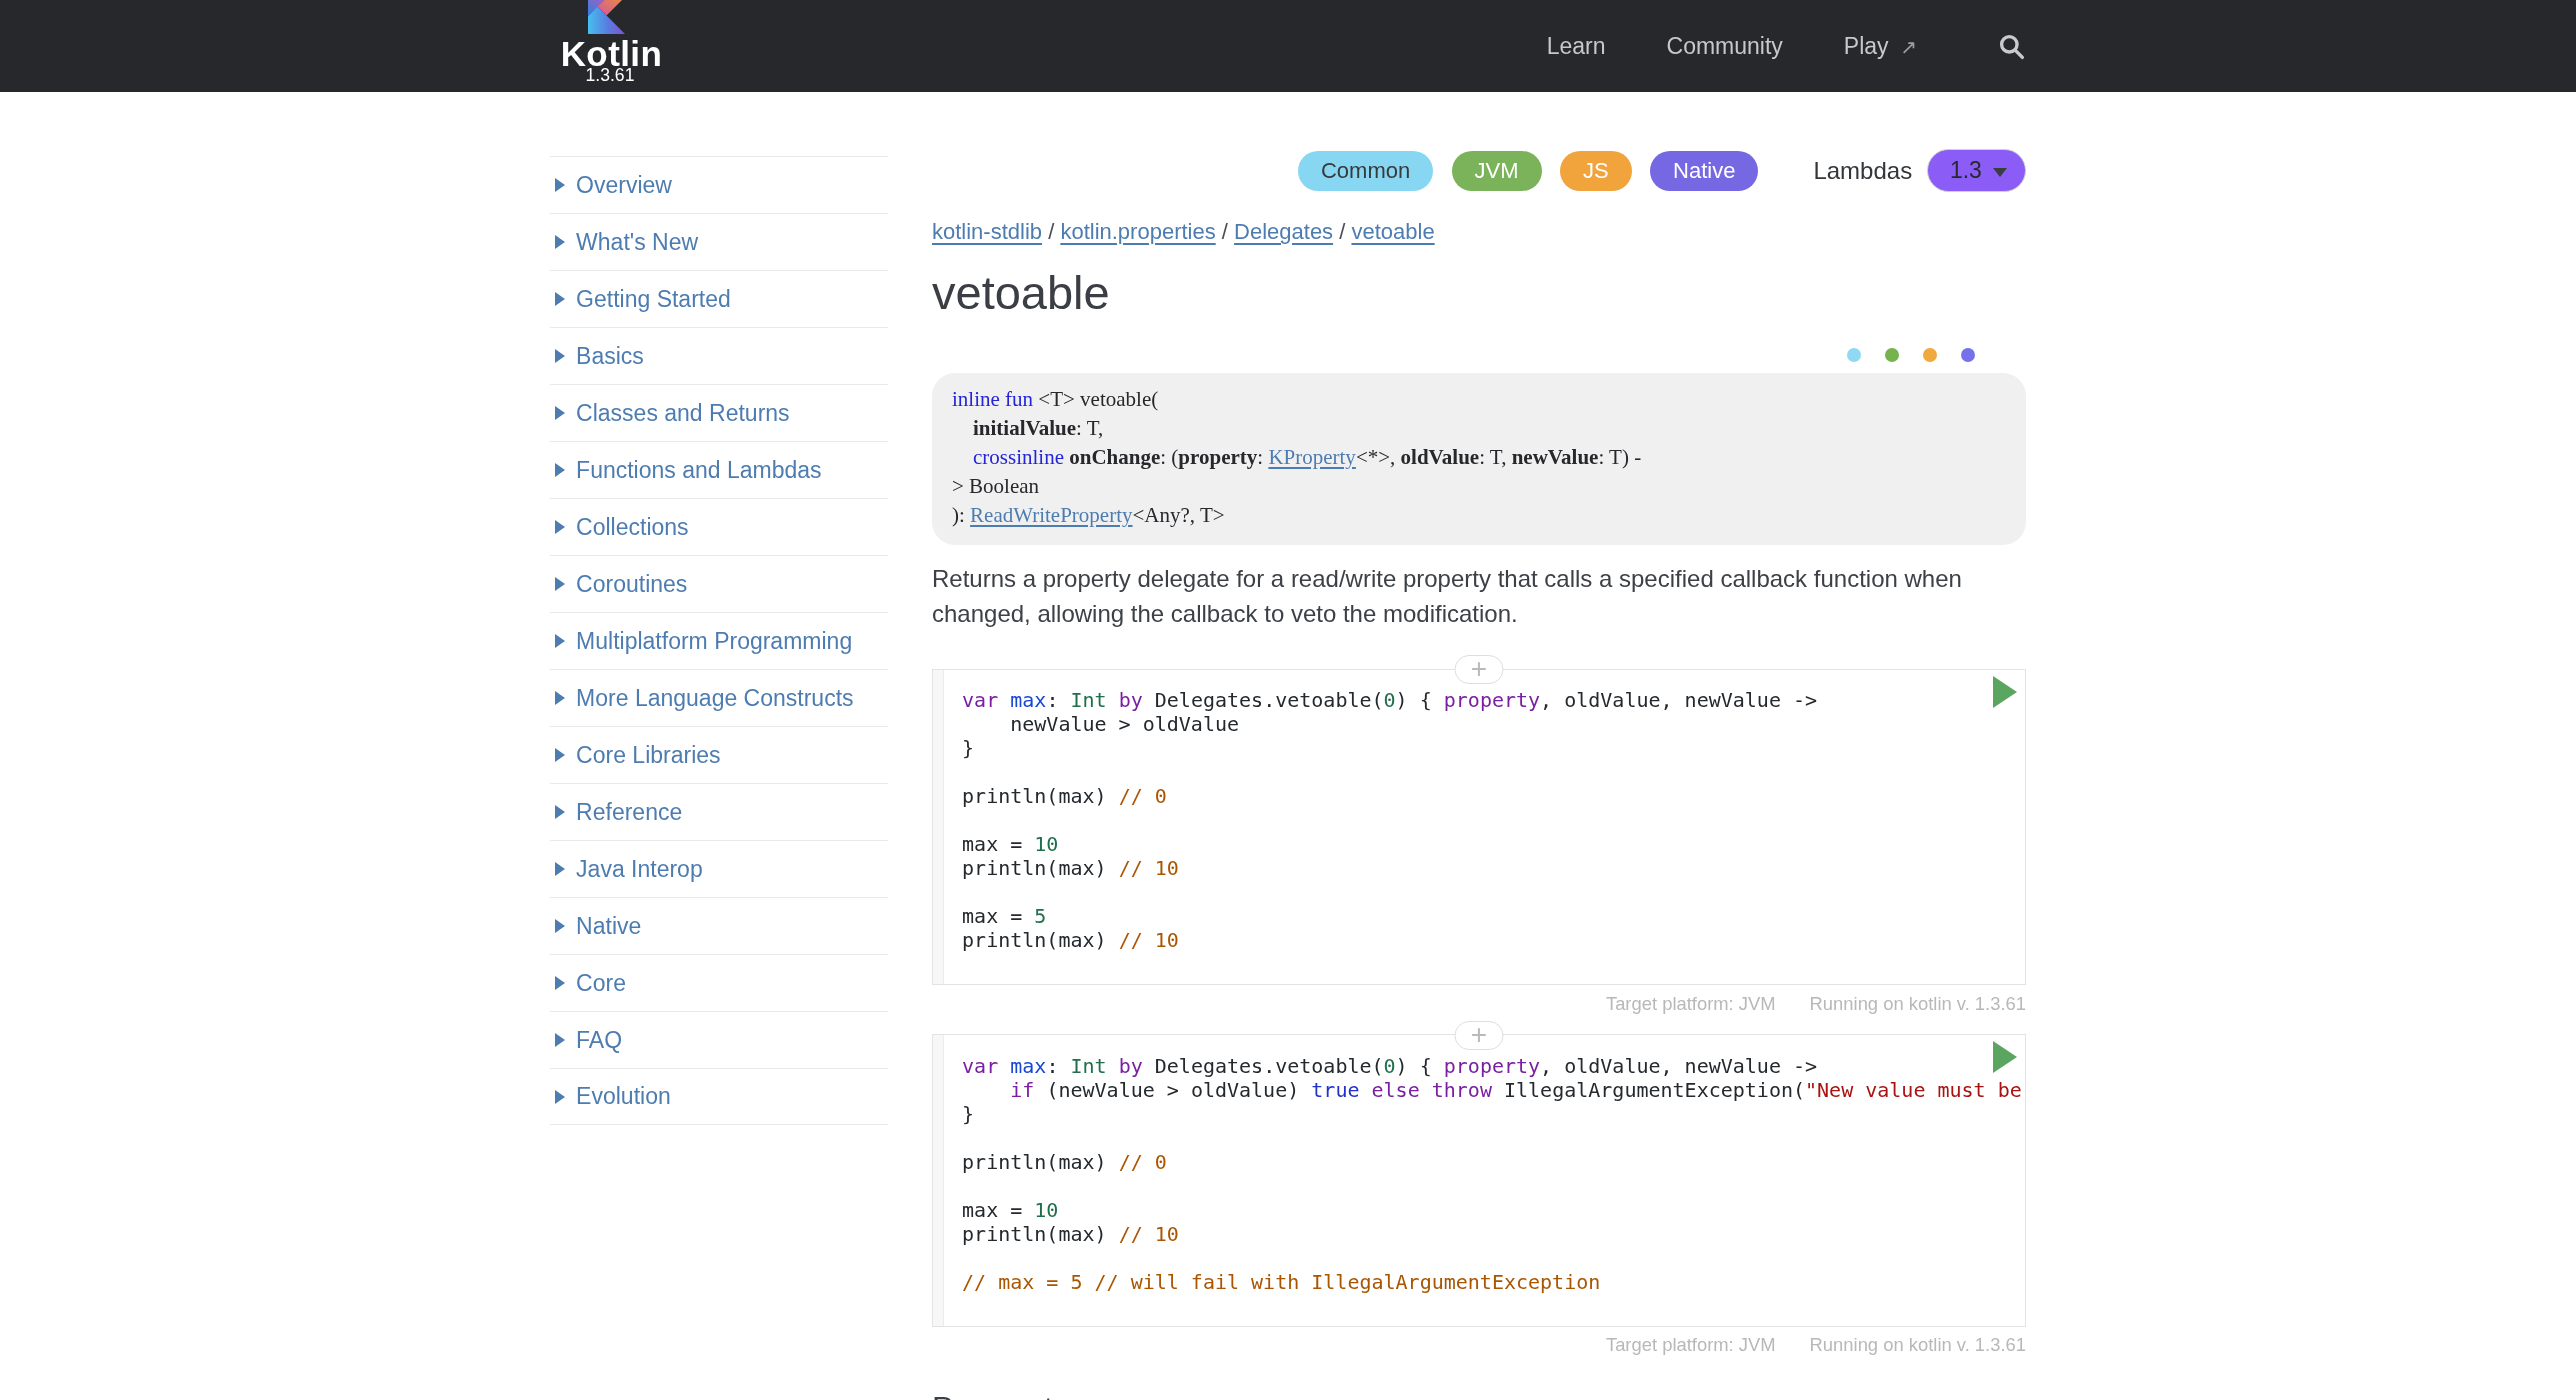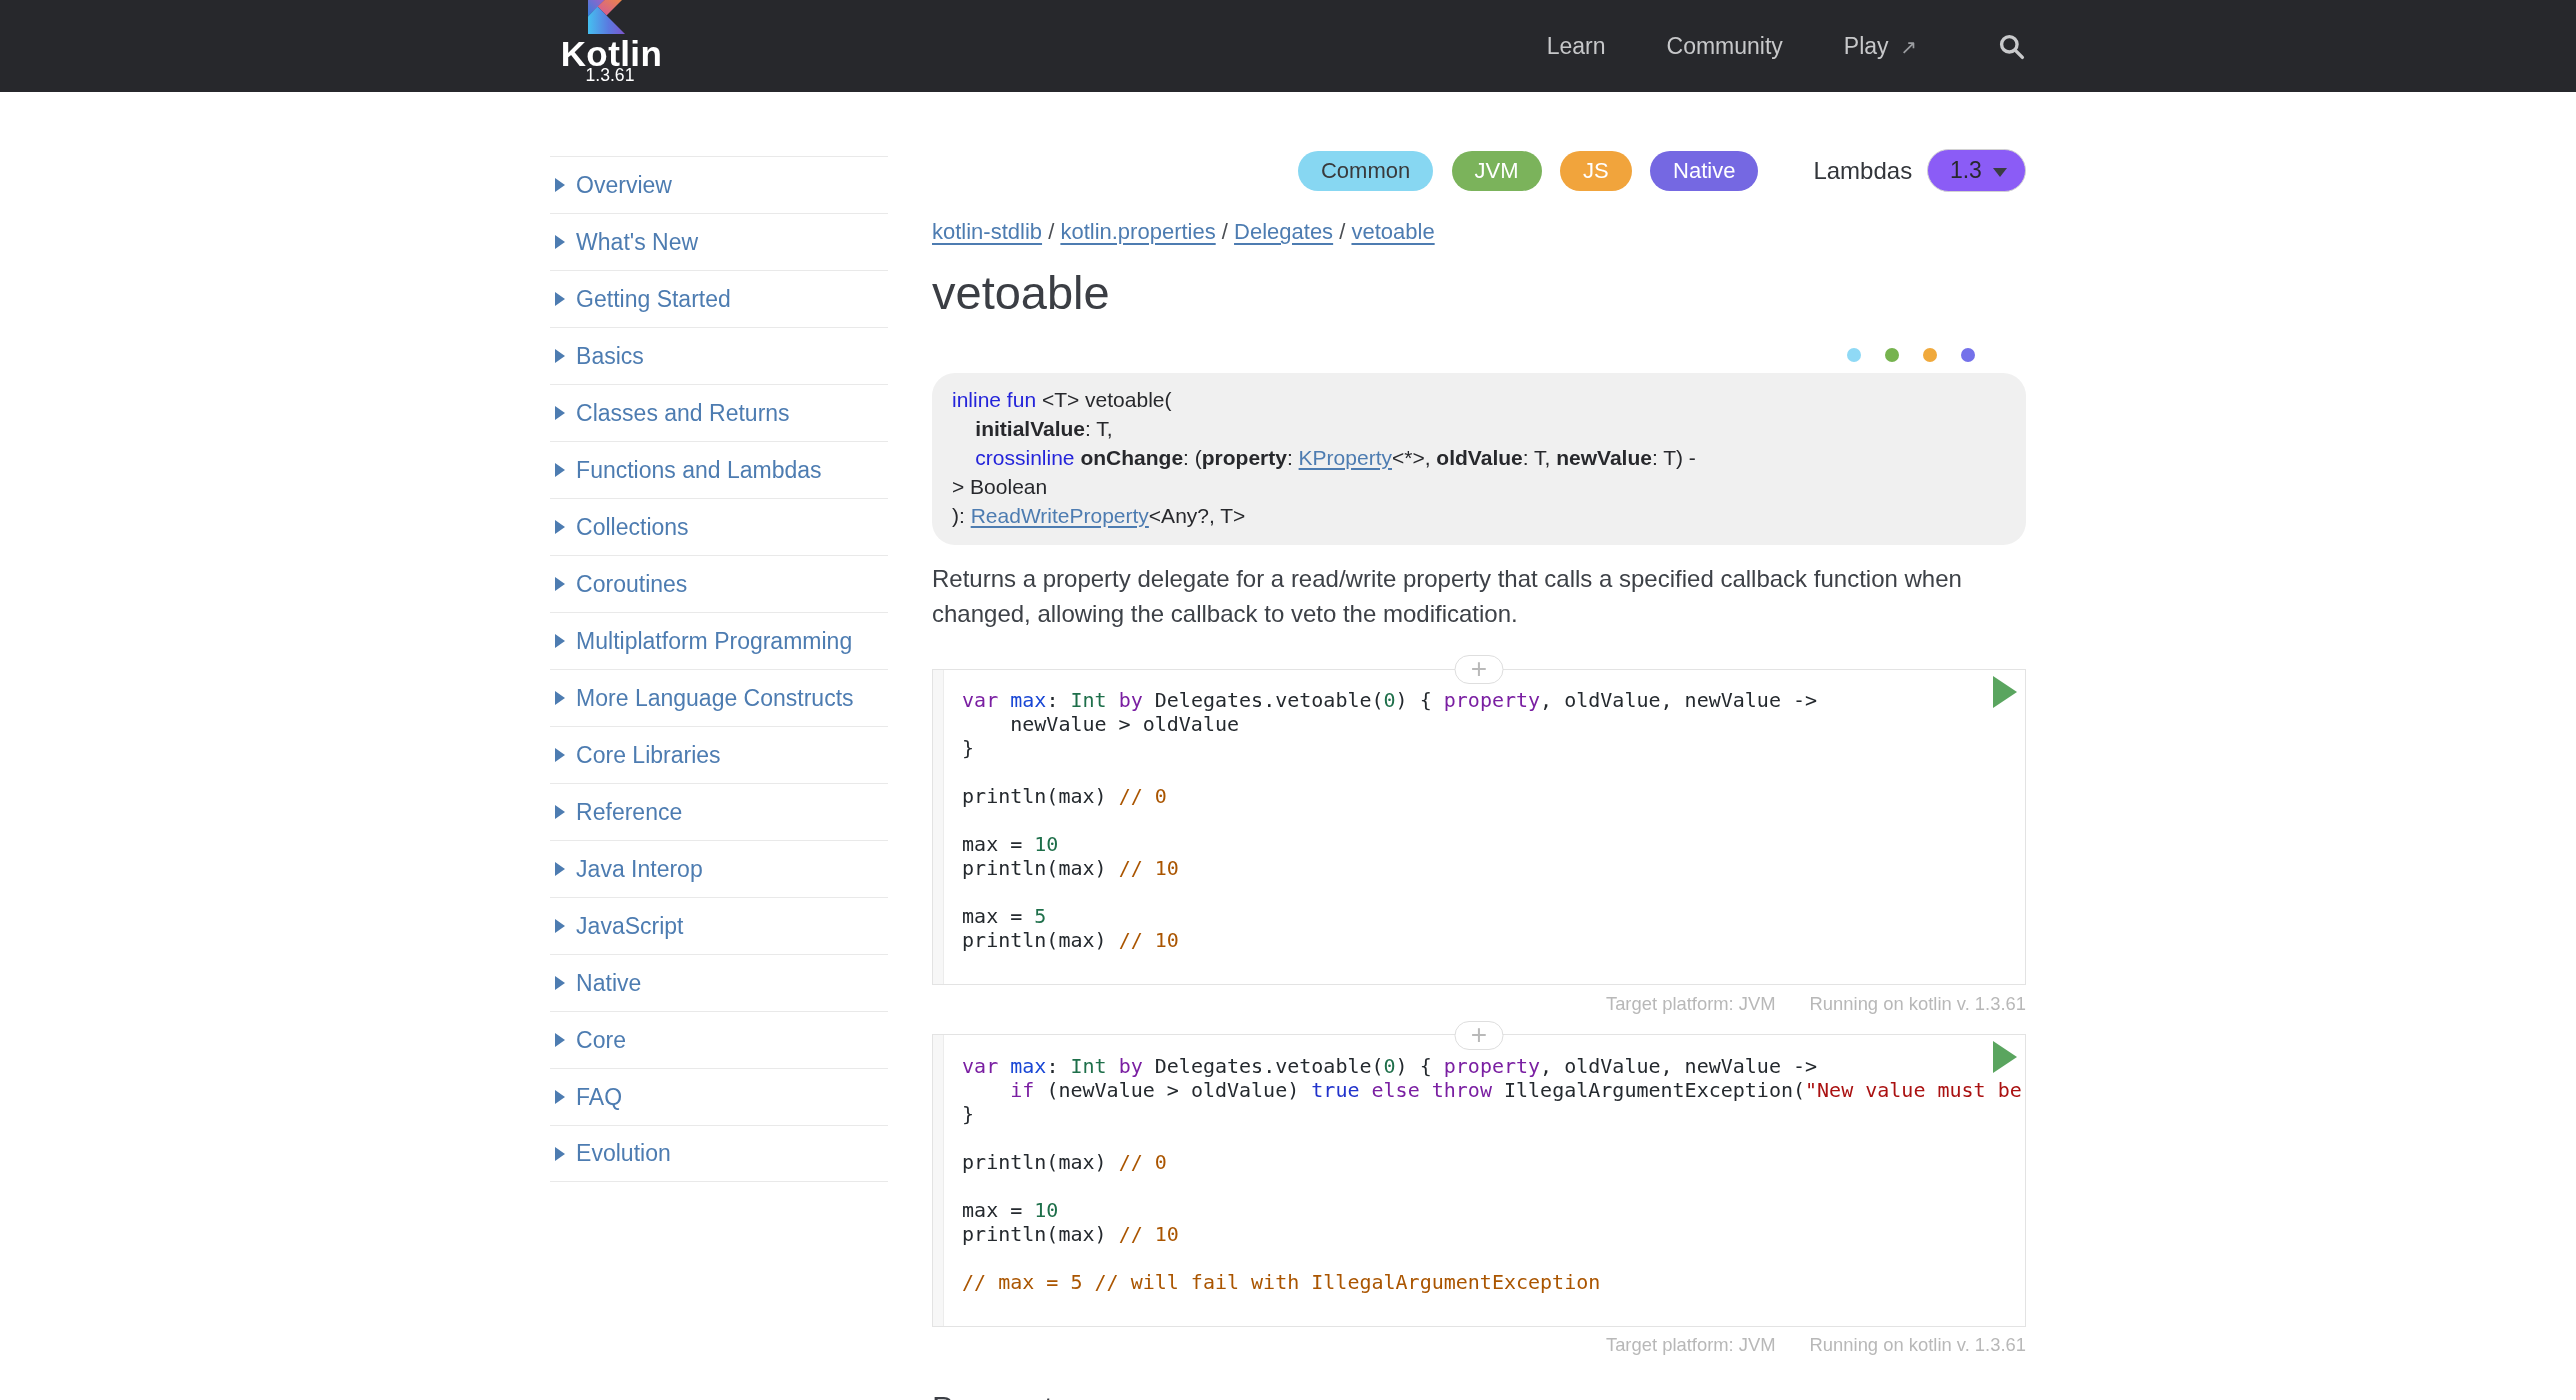--- a/index.html
+++ b/index.html
@@ -40,21 +40,21 @@
   .breadcrumb { margin-top:28px; font-size:22px; color:#4a4d52; }
   .breadcrumb .bc-link { color:#4d7cb1; text-decoration:underline; text-underline-offset:3.8px; cursor:pointer; }
   .breadcrumb .bc-sep { color:#4a4d52; }
 
   .page-title { margin-top:20px; font-size:47px; font-weight:400; color:#3b3e44; }
 
   .dots { margin-top:28px; display:flex; justify-content:flex-end; gap:24px; padding-right:51px; }
   .dot { width:14px; height:14px; border-radius:50%; }
 
   .signature { margin-top:10.7px; background:#f0f0f0; padding:12.3px 20px 15.3px 20px;
-    font-family:Liberation Sans, sans-serif; font-size:21px; line-height:29px;
+    font-family:Liberation Serif, serif; font-size:21px; line-height:29px;
     color:#27282c; white-space:pre; overflow:hidden;border-radius:23px; }
   .sig-kw { color:#2424da; }
   .sig-b  { font-weight:bold; color:#27282c; }
   .sig-link { color:#4d7cb1; text-decoration:underline; text-underline-offset:3.1px; cursor:pointer; }
 
   .description { margin-top:15.3px; font-size:24px; line-height:35px; color:#3d4147; }
 
   .example-section { position:relative; }
   .example { position:relative; margin-top:38px; border:1.5px solid #e3e3e3; display:flex; background:#fff; }
   .example-section + .example-section .example { margin-top:20px; }
@@ -173,24 +173,20 @@
         <li>
           <span class="tri-icon"></span>
           <span>Reference</span>
         </li>
         <li>
           <span class="tri-icon"></span>
           <span>Java Interop</span>
         </li>
         <li>
           <span class="tri-icon"></span>
-          <span>JavaScript</span>
-        </li>
-        <li>
-          <span class="tri-icon"></span>
           <span>Native</span>
         </li>
         <li>
           <span class="tri-icon"></span>
           <span>Core</span>
         </li>
         <li>
           <span class="tri-icon"></span>
           <span>FAQ</span>
         </li>

